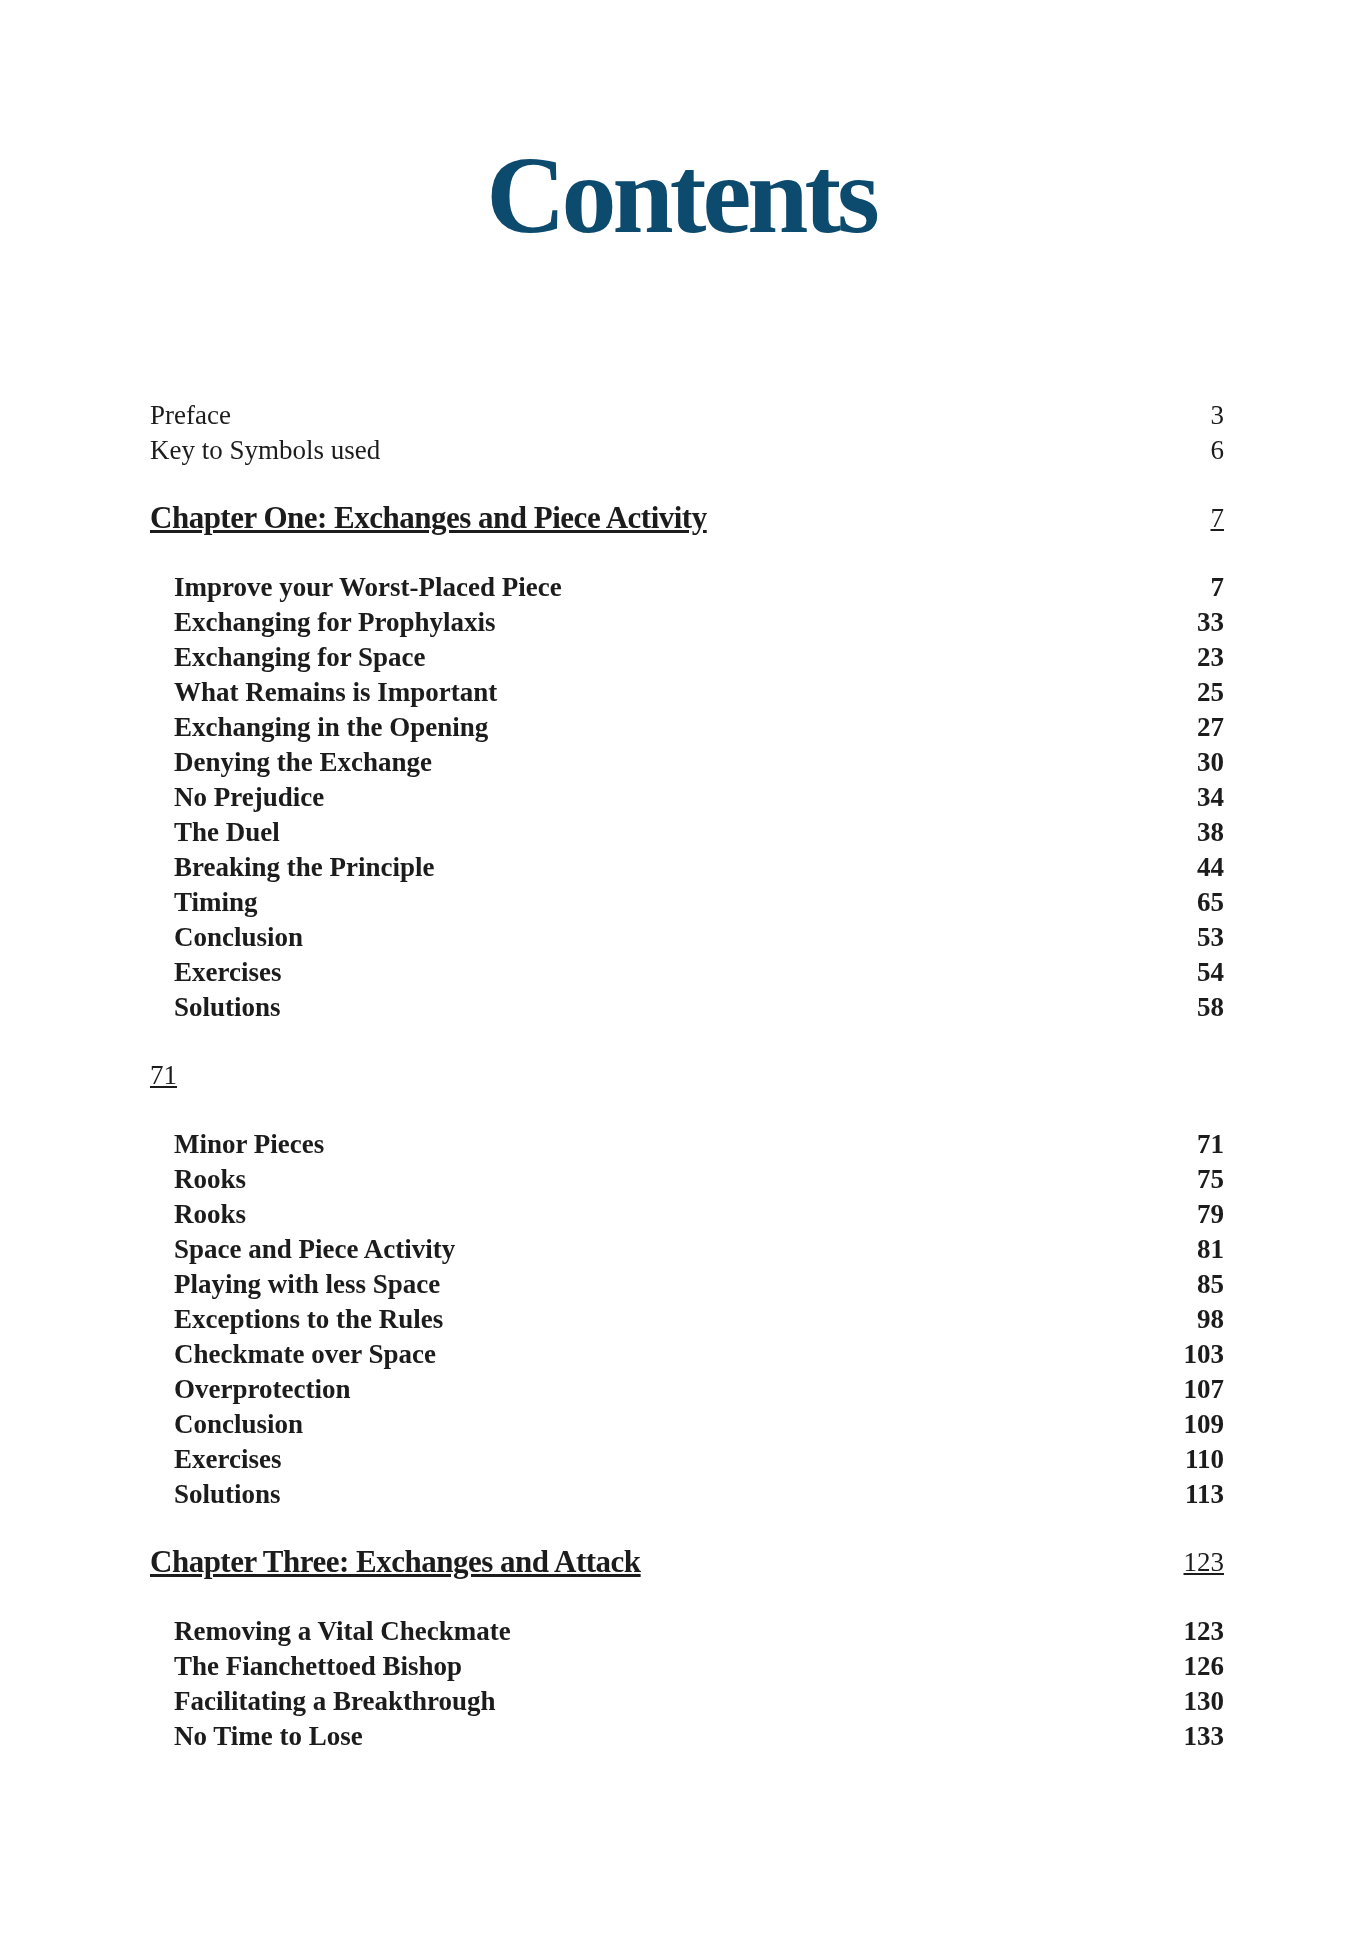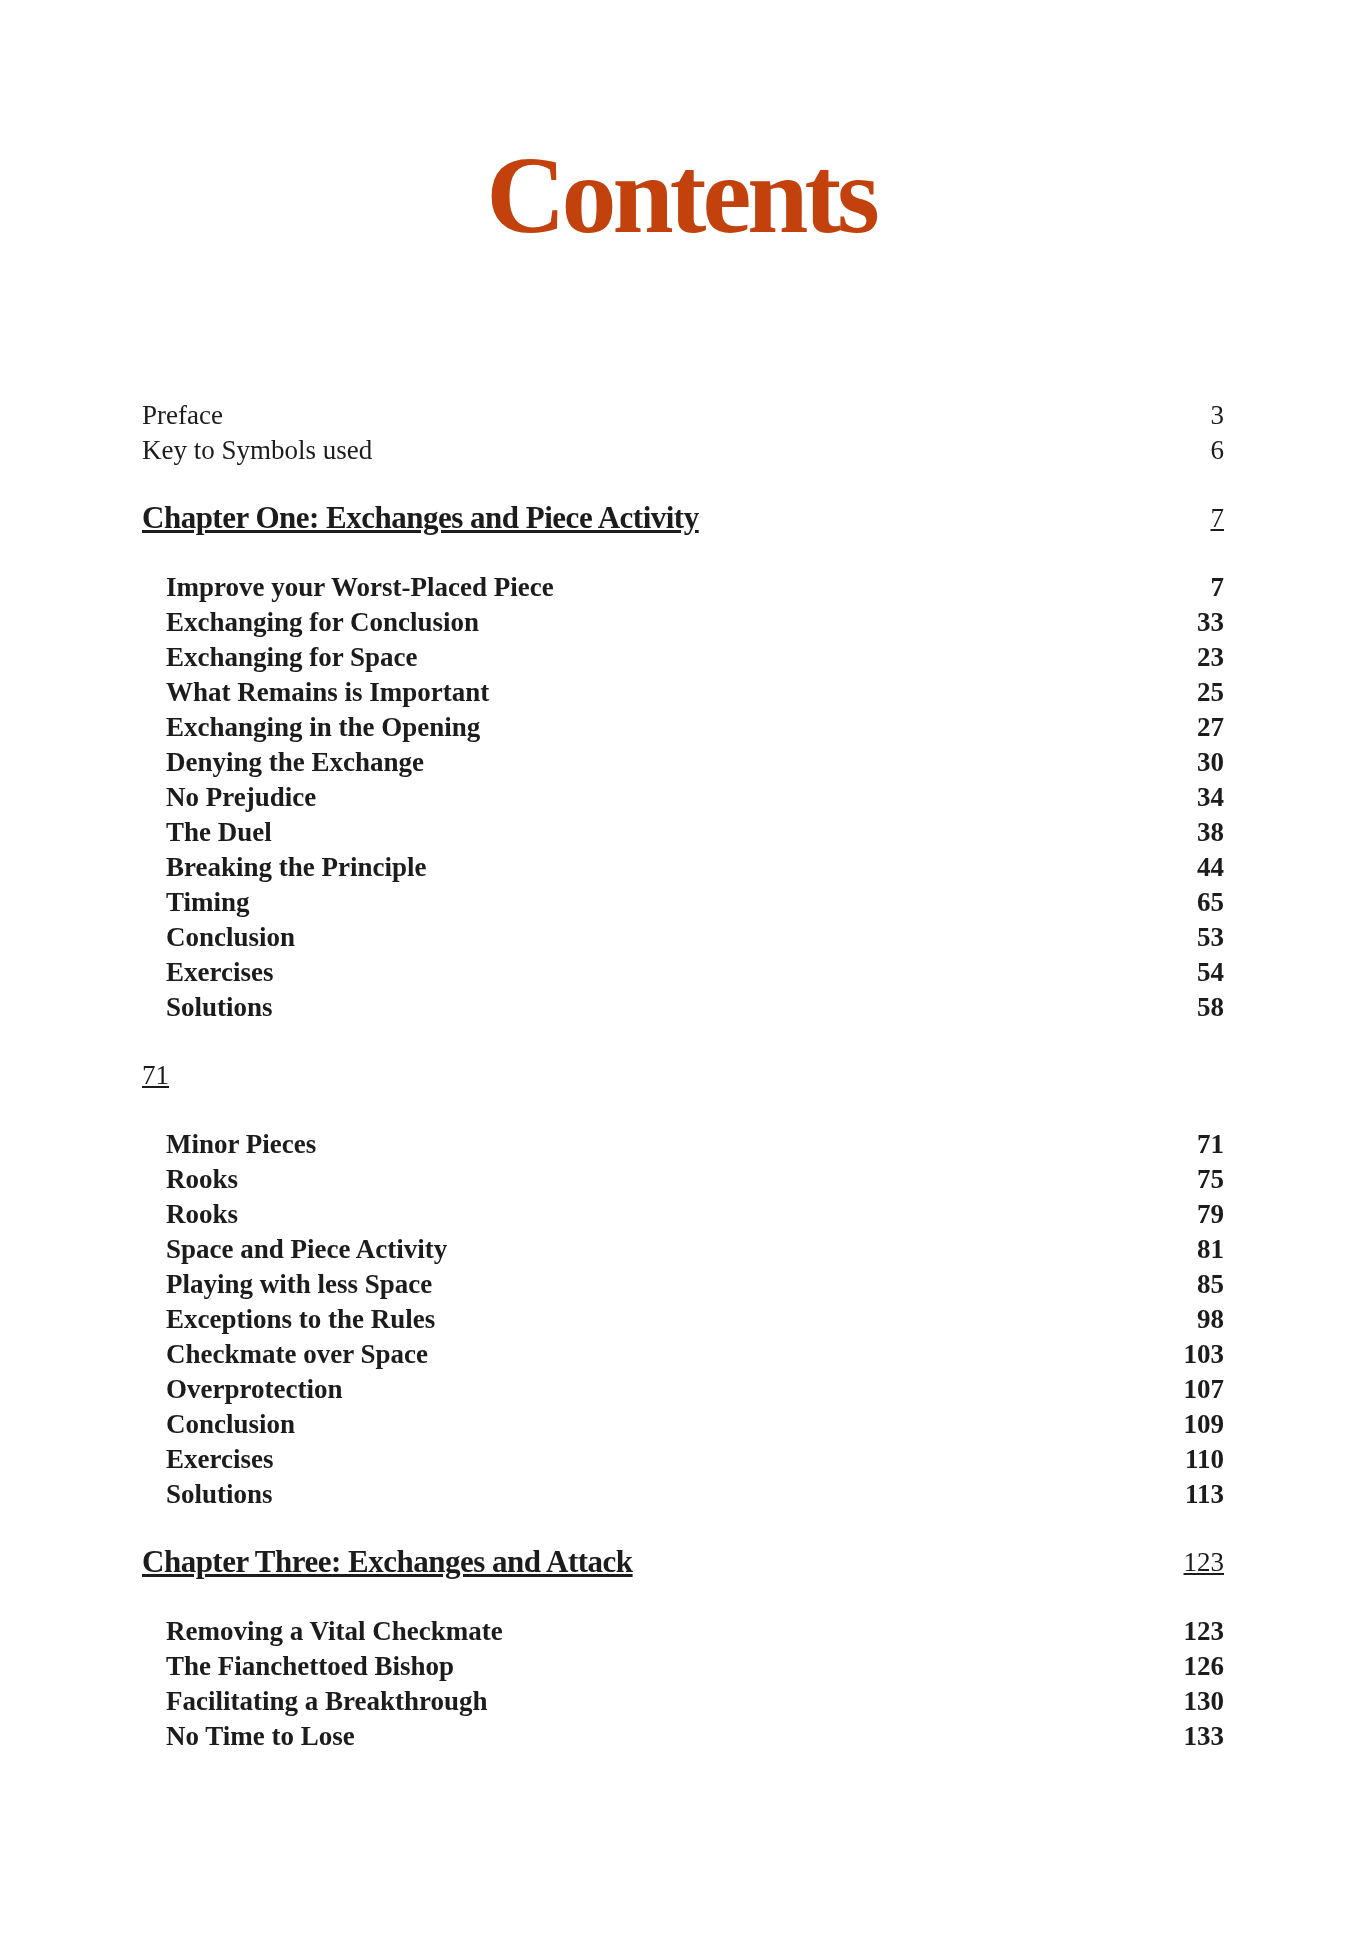--- a/index.html
+++ b/index.html
@@ -14,29 +14,30 @@
     font-family: "Liberation Serif", "DejaVu Serif", serif;
     overflow: hidden;
   }
   .doc-title {
     margin-top: 140px;
     text-align: center;
     font-size: 110px;
     line-height: 1;
     font-weight: 700;
     letter-spacing: -4px;
-    color: #c2410c;
+    color: #0c4a6e;
   }
   .toc {
     margin: 148px 138px 0 142px;
   }
   .row {
     display: flex;
     justify-content: space-between;
     align-items: center;
+    margin-left: 8px;
   }
   .row.front, .row.section {
     font-size: 27px;
     line-height: 35px;
   }
   .row.section { padding-left: 24px; font-weight: bold; }
   .row.chapter {
     font-size: 31px;
     line-height: 40px;
     font-weight: 700;
@@ -73,21 +74,21 @@
   </div>
       <div class="row chapter">
     <span class="label">Chapter One: Exchanges and Piece Activity</span>
     <span class="pagenum">7</span>
   </div>
       <div class="row section">
     <span class="label">Improve your Worst-Placed Piece</span>
     <span class="pagenum">7</span>
   </div>
       <div class="row section">
-    <span class="label">Exchanging for Conclusion</span>
+    <span class="label">Exchanging for Prophylaxis</span>
     <span class="pagenum">33</span>
   </div>
       <div class="row section">
     <span class="label">Exchanging for Space</span>
     <span class="pagenum">23</span>
   </div>
       <div class="row section">
     <span class="label">What Remains is Important</span>
     <span class="pagenum">25</span>
   </div>

